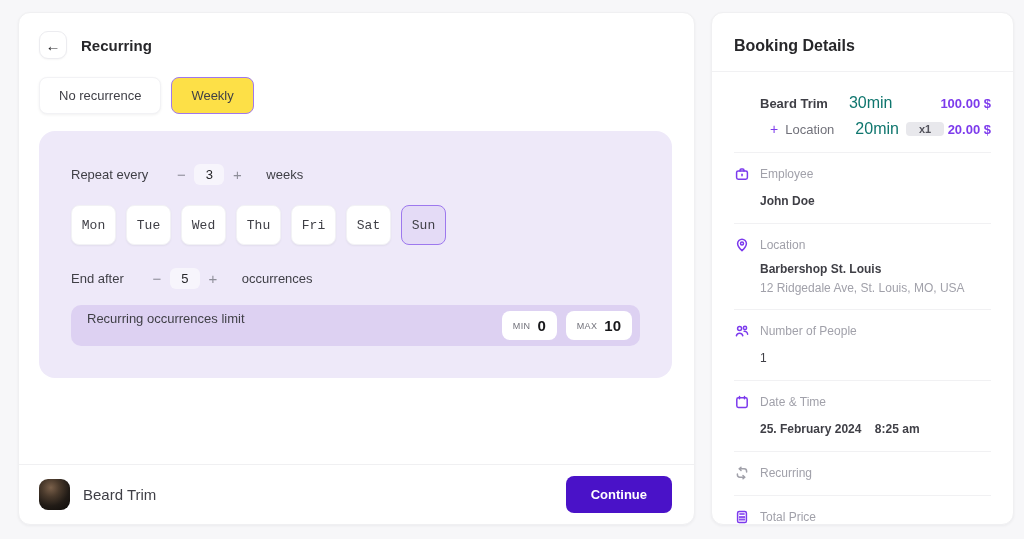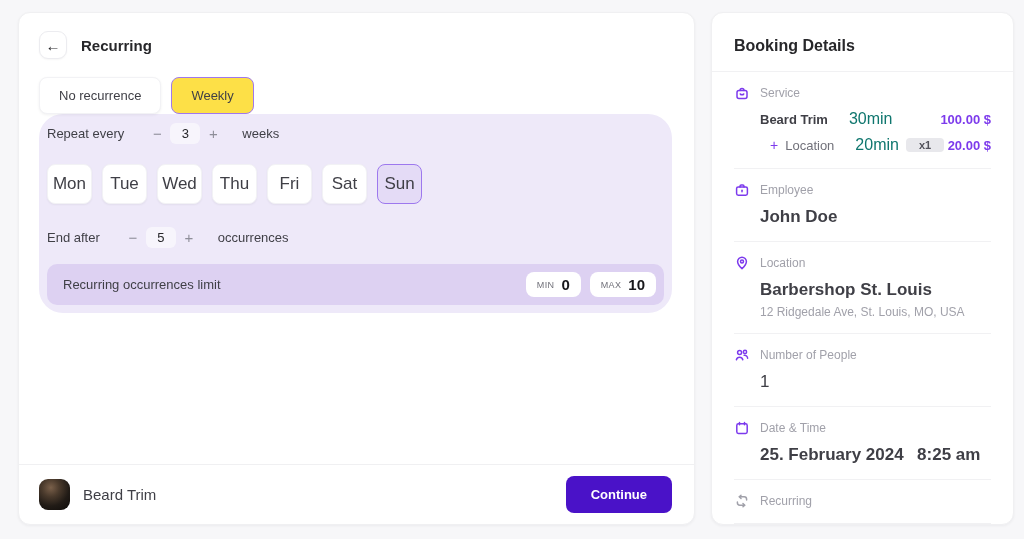--- a/index.html
+++ b/index.html
@@ -45,23 +45,24 @@
     box-shadow: 0 1px 3px rgba(0,0,0,.06);
     font-size: 13px; color: #3f3f46; cursor: pointer;
     display: flex; align-items: center;
     font-family: inherit;
   }
   .opt-btn.selected {
     background: #fde047; border: 1px solid #a078ec; box-shadow: none;
   }
 
   .purple-box {
+    margin-top: 17px;
     background: #eee9f9;
-    border-radius: 24px;
-    padding: 8px;
+    border-radius: 16px;
+    padding: 32px;
   }
   .stepper-row { display: flex; align-items: center; font-size: 13px; color: #3f3f46; }
   .stepper-label { font-weight: 500; margin-right: 22px; }
   .step-btn {
     background: none; border: none; cursor: pointer;
     font-size: 15px; color: #8e8e99; width: 22px; height: 22px;
     display: flex; align-items: center; justify-content: center;
     font-family: inherit; line-height: 1;
   }
   .step-value {
@@ -69,32 +70,32 @@
     background: rgba(255,255,255,.55); border-radius: 6px; padding: 3px 0;
     margin: 0 2px;
   }
   .stepper-unit { margin-left: 18px; }
 
   .days-row { display: flex; gap: 10px; margin: 20px 0 22px; }
   .day-btn {
     min-width: 45px; height: 40px; border-radius: 8px;
     background: #fff; border: 1px solid #f2f2f5;
     box-shadow: 0 1px 2px rgba(0,0,0,.05);
-    font-size: 17px; color: #3f3f46; cursor: pointer;
+    font-size: 13px; color: #3f3f46; cursor: pointer;
     display: flex; align-items: center; justify-content: center;
-    font-family: Liberation Sans, sans-serif;
+    font-family: Liberation Mono, monospace;
   }
   .day-btn.selected { background: #e4dbf6; border: 1px solid #9d78ee; box-shadow: none; }
 
   .limit-bar {
     margin-top: 16px;
     background: #ddd1f2;
     border-radius: 10px;
     padding: 6px 8px 6px 16px;
-    display: flex; align-items: center;
+    display: flex; 
     min-height: 41px;
   }
   .limit-label { font-size: 13px; color: #3f3f46; flex: 1; }
   .limit-badges { display: flex; gap: 9px; }
   .limit-badge {
     background: #fff; border-radius: 8px; padding: 4px 11px;
     display: flex; align-items: center; gap: 7px;
   }
   .limit-badge .mm {
     font-size: 9px; letter-spacing: .04em; color: #71717a; font-weight: 500;
@@ -131,21 +132,21 @@
   .svc-name { font-size: 13px; font-weight: 700; color: #3f3f46; }
   .svc-dur { font-size: 16px; color: #0f766e; margin-left: 21px; }
   .svc-price { margin-left: auto; font-size: 13px; font-weight: 700; color: #7d3bec; }
   .svc-sub { padding-left: 10px; }
   .svc-plus { color: #7d3bec; font-size: 14px; font-weight: 500; margin-right: 7px; }
   .svc-sub .svc-name { font-weight: 400; color: #71717a; }
   .qty-badge {
     background: #e8e8ec; color: #52525b; font-size: 11px; font-weight: 600;
     border-radius: 4px; padding: 1px 13px; margin-left: 7px;
   }
-  .bd-value { font-size: 17px; font-weight: 700; color: #3f3f46; }
+  .bd-value { font-size: 12px; font-weight: 700; color: #3f3f46; }
   .bd-value.normal { font-weight: 400; }
   .bd-subtext { font-size: 12px; color: #a1a1aa; margin-top: 5px; }
   .dt-time { margin-left: 9px; }
 </style>
 </head>
 <body>
 
 <div class="page">
 
   <div class="card left">
@@ -213,28 +214,20 @@
       <div class="footer-name">Beard Trim</div>
       <button class="continue-btn">Continue</button>
     </div>
   </div>
 
   <div class="card right">
     <div class="bd-title">Booking Details</div>
     <hr class="bd-divider">
 
     <div class="bd-section">
-      <div class="bd-label-row">
-        <svg class="bd-icon" viewBox="0 0 16 16" fill="none" stroke="#7c3aed" stroke-width="1.5" stroke-linecap="round" stroke-linejoin="round">
-          <rect x="3" y="5.4" width="10" height="8.1" rx="2"></rect>
-          <path d="M6 5.4 a2 2 0 0 1 4 0"></path>
-          <path d="M6.3 9 a1.9 1.5 0 0 0 3.4 0"></path>
-        </svg>
-        <span class="bd-label">Service</span>
-      </div>
       <div class="bd-content">
         <div class="svc-row">
           <span class="svc-name">Beard Trim</span>
           <span class="svc-dur">30min</span>
           <span class="svc-price">100.00 $</span>
         </div>
         <div class="svc-row svc-sub">
           <span class="svc-plus">+</span>
           <span class="svc-name">Location</span>
           <span class="svc-dur">20min</span>

